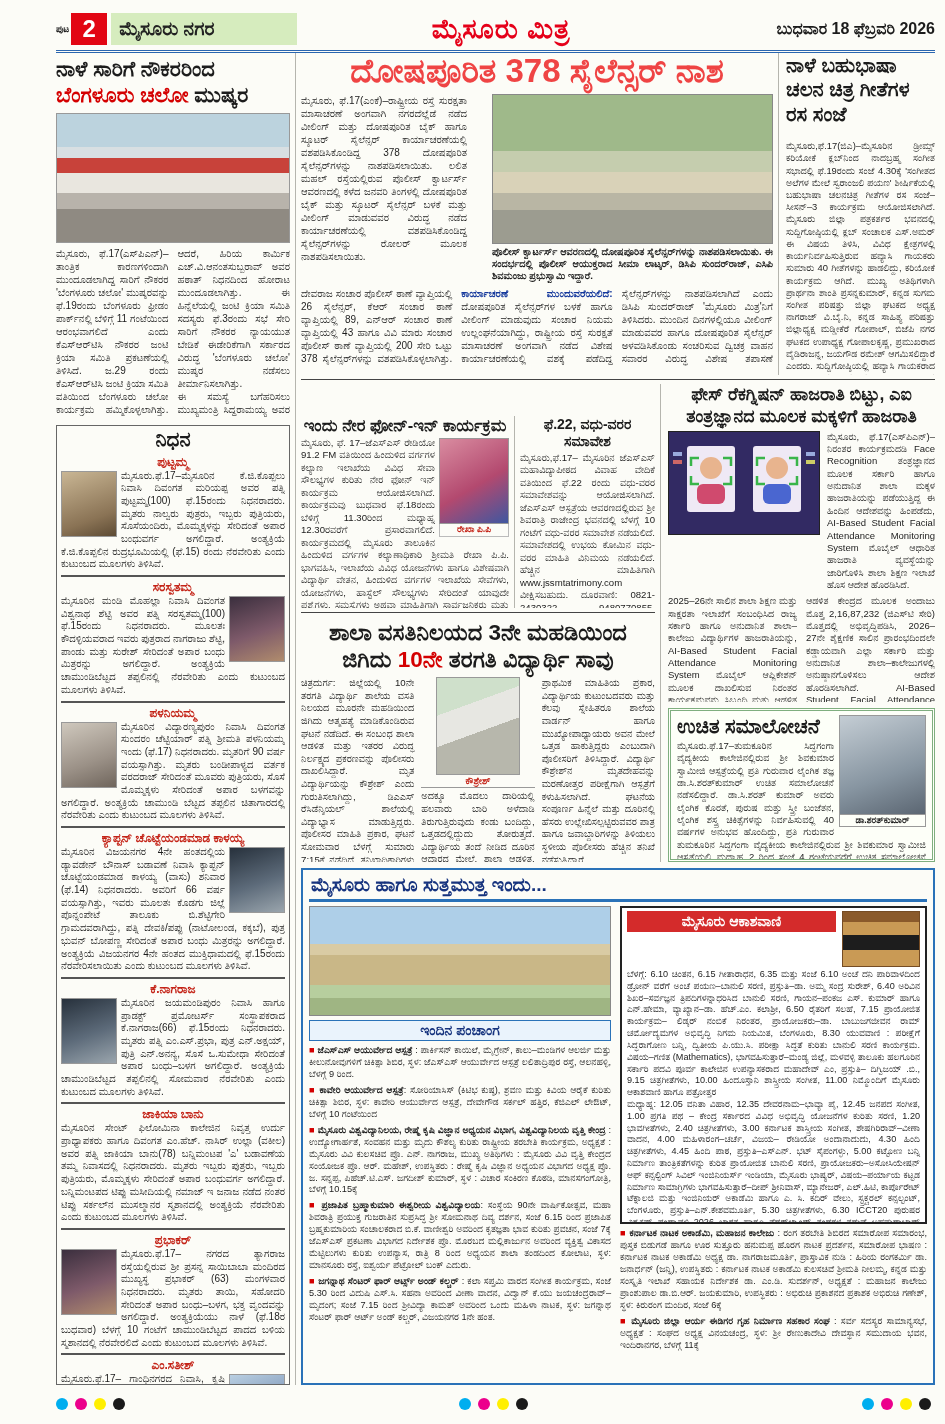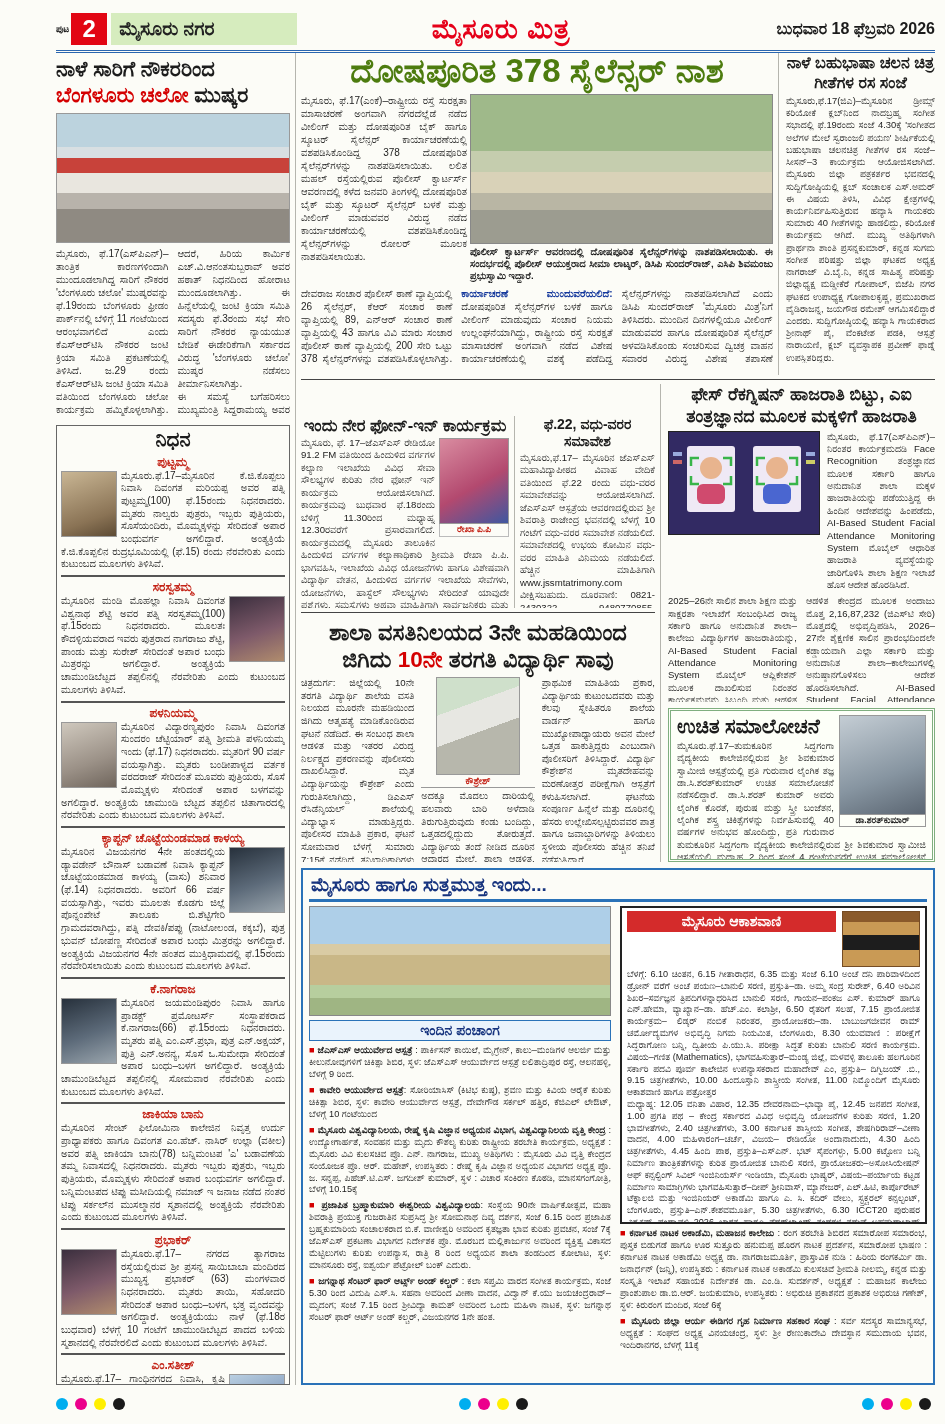--- a/index.html
+++ b/index.html
@@ -37,31 +37,31 @@
   .oph.l{float:left;margin:1px 4px 1px 0;}
   .oph.r{float:right;margin:1px 0 1px 4px;}
   .g1{background:linear-gradient(160deg,#c9b694,#8a7355 70%,#5d4b34);}
   .g2{background:linear-gradient(160deg,#3b2f3e,#7e5a6a 55%,#b08c6d);}
   .g3{background:linear-gradient(160deg,#cfc8bd,#9b9187 60%,#6f655c);}
   .g4{background:linear-gradient(160deg,#27313c,#5d6b7a 55%,#9aa5ad);}
   .g6{background:linear-gradient(160deg,#b9cfe2,#7c94b5 55%,#4a5f82);}
   
   .top-row{display:flex;height:322px;overflow:hidden;}
   .silencer{width:472px;flex:none;}
-  .sil-h{color:#4d7c0f;font-size:33px;font-weight:bold;text-align:center;line-height:1.08;margin:0 0 5px;}
-  .sil-top{display:flex;gap:3px;}
+  .sil-h{color:#ef4444;font-size:33px;font-weight:bold;text-align:center;line-height:1.08;margin:0 0 5px;}
+  .sil-top{display:flex;gap:25px;}
   .sil-c1{width:166px;flex:none;}
   .sil-ph-wrap{flex:1;}
   .police-photo{height:148px;border:1px solid #888;
      background:linear-gradient(#9fb98a 0 38%,#c5cdae 38% 52%,#d9d2b8 52% 66%,#b9b6a4 66% 78%,#9c9c90 78% 100%);}
   .sil-cap{font-size:9.7px;font-weight:bold;line-height:1.25;margin-top:2px;text-align:justify;}
   .sil-cols{columns:3;column-gap:9px;height:86px;overflow:hidden;margin-top:5px;}
   .sub-blue{color:#14389c;font-weight:bold;}
   .event{flex:1;min-width:0;padding-left:2px;}
-  .event-h{font-size:16px;font-weight:bold;text-align:center;line-height:1.22;margin-bottom:3px;}
+  .event-h{font-size:20px;font-weight:bold;text-align:left;line-height:1.22;margin-bottom:14px;}
   .event-body{font-size:9.4px;line-height:1.3;text-align:justify;height:268px;overflow:hidden;}
   .hrb{border-top:1px solid #444;margin:4px 0;}
   
   .mid-row{display:flex;height:478px;overflow:hidden;}
   .mid-left{width:354px;flex:none;display:flex;flex-direction:column;}
   .pw-row{display:flex;height:192px;overflow:hidden;margin-top:32px;}
   .phonein{width:208px;flex:none;}
   .ph-h{font-size:16.5px;font-weight:bold;text-align:center;margin-bottom:2px;}
   .ph-photo{float:right;width:70px;margin:1px 0 2px 4px;}
   .ph-img{height:84px;border:1px solid #999;background:linear-gradient(150deg,#d98ca0,#b3496f 55%,#3f57a0);}

